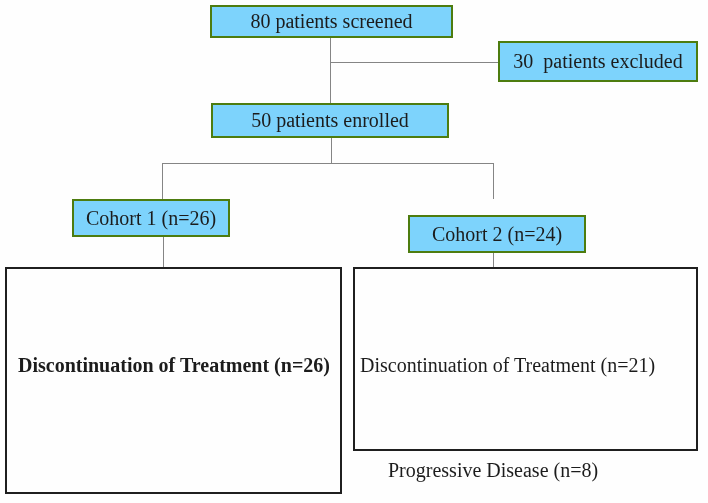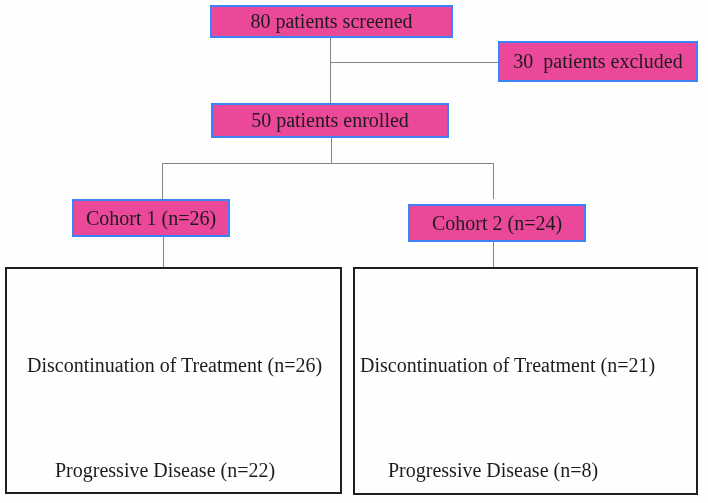--- a/index.html
+++ b/index.html
@@ -12,43 +12,43 @@
     width: 708px;
     height: 503px;
     background: #fefefe;
     font-family: "Liberation Serif", "DejaVu Serif", serif;
     color: #1c1c1c;
     overflow: hidden;
   }
   .node {
     position: absolute;
     box-sizing: border-box;
-    border: 2px solid #3b82f6;
-    background: #ec4899;
+    border: 2px solid #4d7c0f;
+    background: #7dd3fc;
     display: flex;
     align-items: center;
     justify-content: center;
     font-size: 20px;
     white-space: pre;
     z-index: 2;
   }
   .bigbox {
     position: absolute;
     box-sizing: border-box;
     border: 2px solid #1f1f1f;
     background: #fefefe;
     font-size: 20px;
     line-height: 35px;
     padding-top: 9px;
     white-space: pre;
     z-index: 2;
   }
   .bigbox .line { white-space: pre; }
   .bigbox .indent { padding-left: 28px; }
-  #box-c1-outcomes { padding-left: 20px; padding-right: 4px; }
+  #box-c1-outcomes { padding-left: 11px; padding-right: 4px; font-weight: bold; }
   #box-c2-outcomes { padding-left: 5px;  padding-right: 4px; }
   .connector {
     position: absolute;
     background: #858585;
     z-index: 1;
   }
 </style>
 </head>
 <body>
 
@@ -72,33 +72,32 @@
   </div>
 
   <div class="node" id="box-enrolled" style="left:211px; top:103px; width:238px; height:35px;">
     <span>50 patients enrolled</span>
   </div>
 
   <div class="node" id="box-cohort1" style="left:72px; top:199px; width:158px; height:38px;">
     <span>Cohort 1 (n=26)</span>
   </div>
 
-  <div class="node" id="box-cohort2" style="left:408px; top:204px; width:178px; height:38px;">
+  <div class="node" id="box-cohort2" style="left:408px; top:215px; width:178px; height:38px;">
     <span>Cohort 2 (n=24)</span>
   </div>
 
   <div class="bigbox" id="box-c1-outcomes" style="left:5px; top:267px; width:337px; height:227px;">
     <div class="line">Discontinuation of Treatment (n=26)</div>
-    <div class="line indent">Progressive Disease (n=22)</div>
     
     
     
   </div>
 
-  <div class="bigbox" id="box-c2-outcomes" style="left:353px; top:267px; width:345px; height:228px;">
+  <div class="bigbox" id="box-c2-outcomes" style="left:353px; top:267px; width:345px; height:184px;">
     <div class="line">Discontinuation of Treatment (n=21)</div>
     <div class="line indent">Progressive Disease (n=8)</div>
     
     
     
     
   </div>
 
 </div>
 

